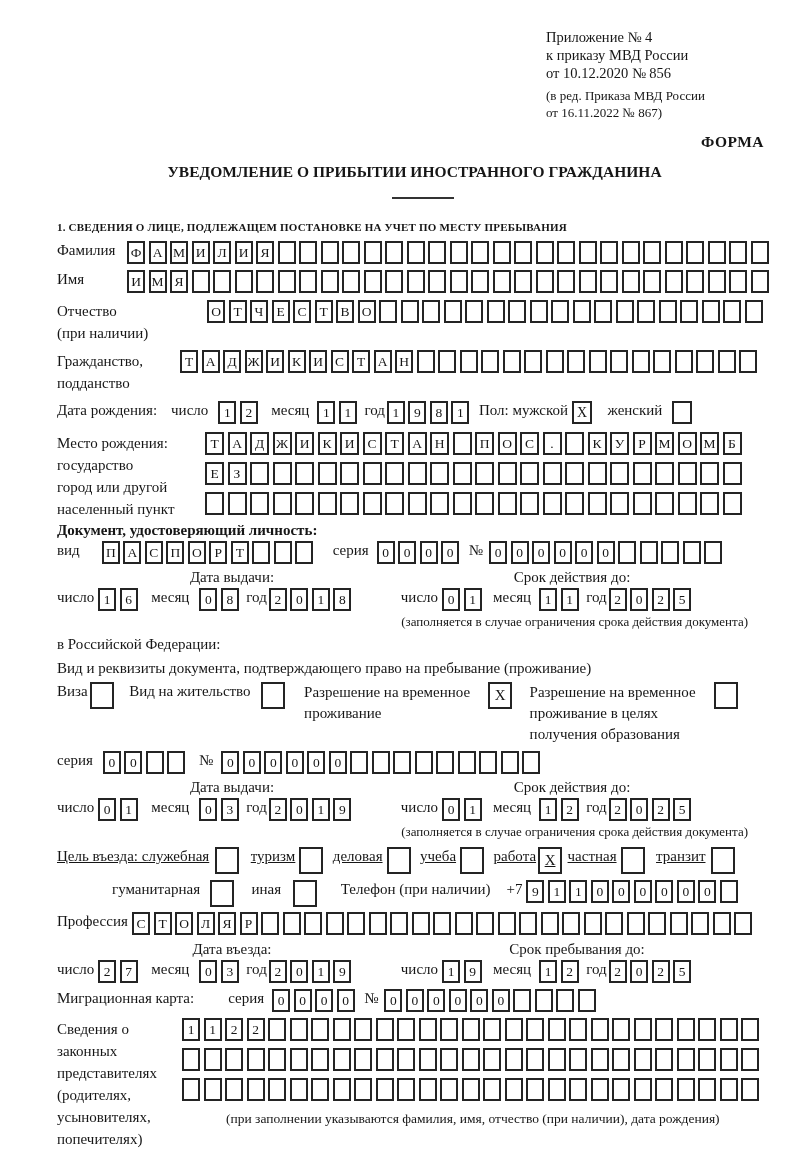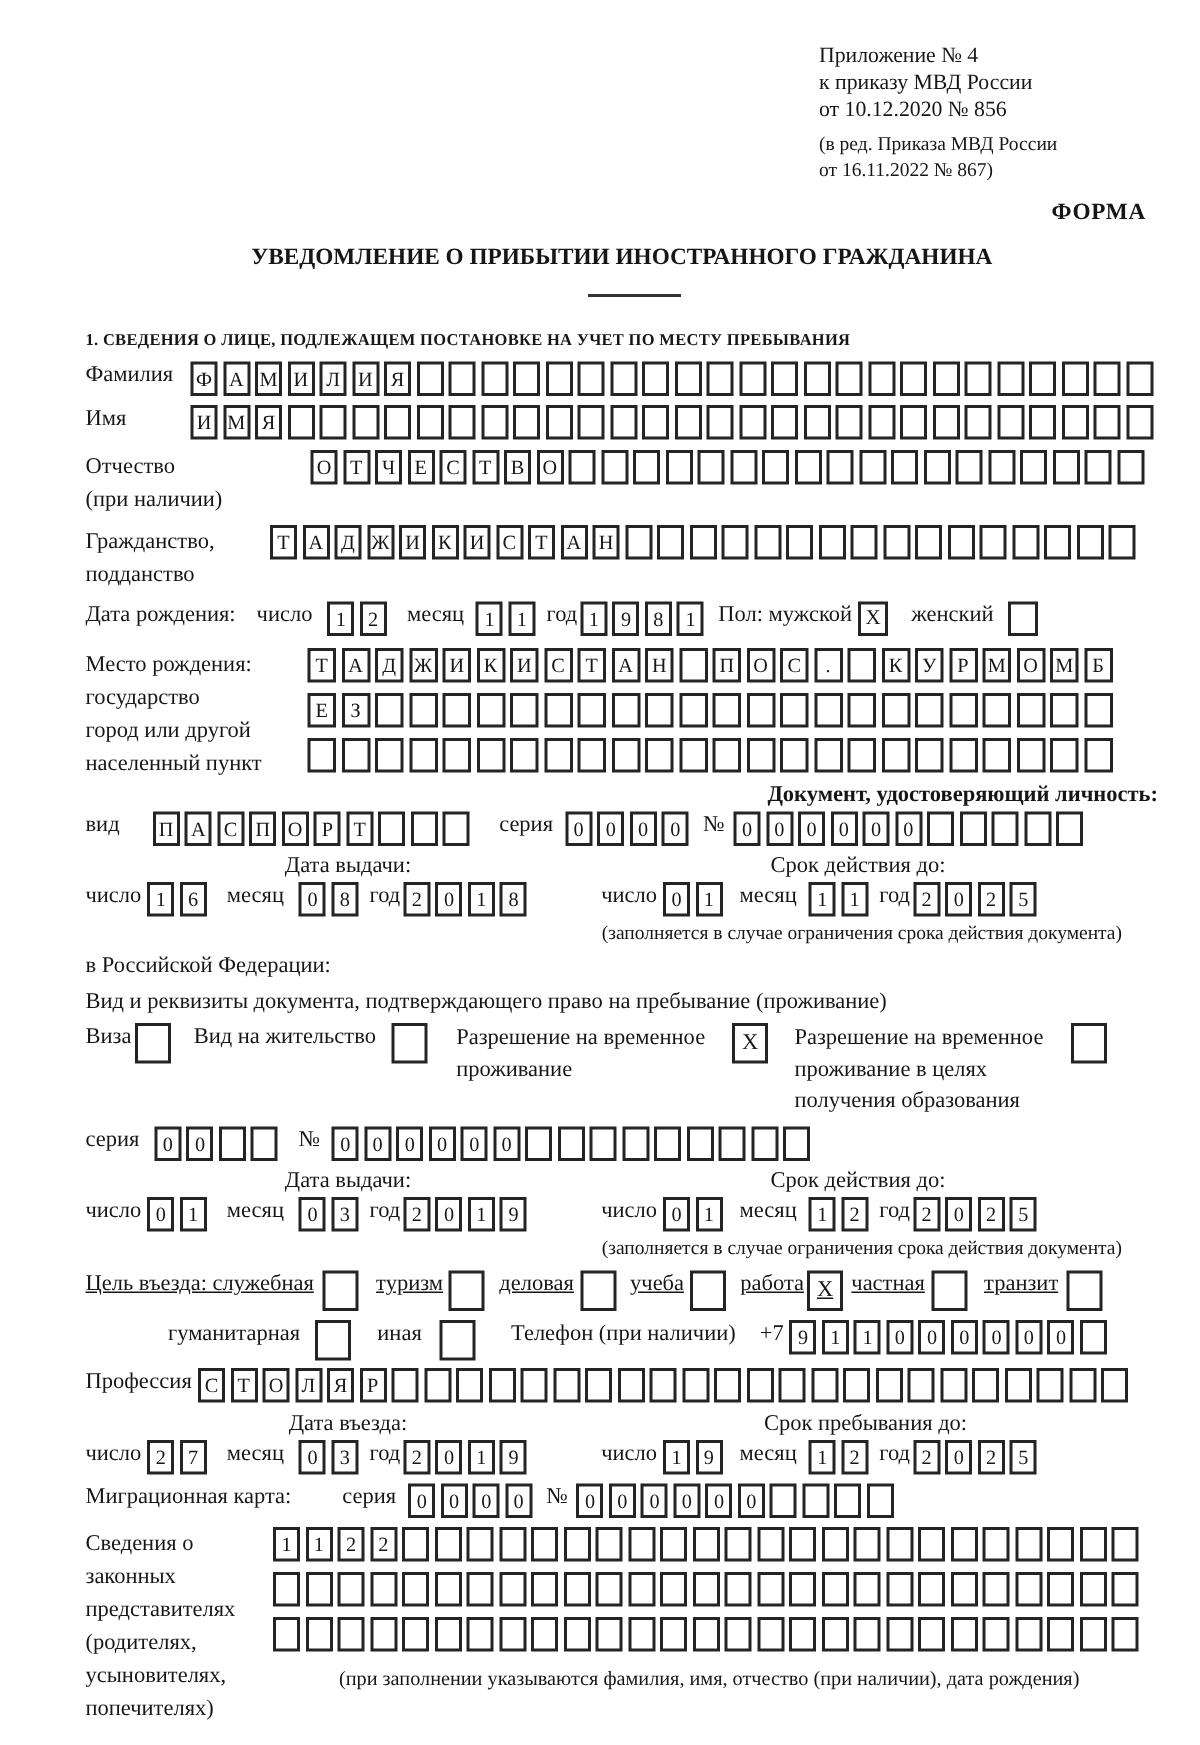--- a/index.html
+++ b/index.html
@@ -23,21 +23,21 @@
   .box{flex:none;width:18px;height:23px;border:2px solid #242424;margin-right:3.5px;
        display:flex;align-items:center;justify-content:center;font-size:13.5px;line-height:1}
   .wide .box{width:19px;margin-right:3.5px}
   .chk{width:24px;height:27px;font-size:15px}
   .chk.sm{width:20px;height:23px;font-size:14px}
   .blk{flex:none;font-size:15px;line-height:21px;text-align:left}
   .mlabel{flex:none;font-size:15px;line-height:22px}
   .boxcol{flex:none}
   .boxcol .row + .row{margin-top:7px}
   .note{font-size:13px;line-height:16px;white-space:pre}
-  .center-row{text-align:right;font-size:15px}
+  .center-row{text-align:left;font-size:15px}
 </style>
 </head>
 <body>
 
 <div class="page">
   <div class="annex">
     <div>Приложение № 4</div>
     <div>к приказу МВД России</div>
     <div>от 10.12.2020 № 856</div>
     <div class="edition first">(в ред. Приказа МВД России</div>

